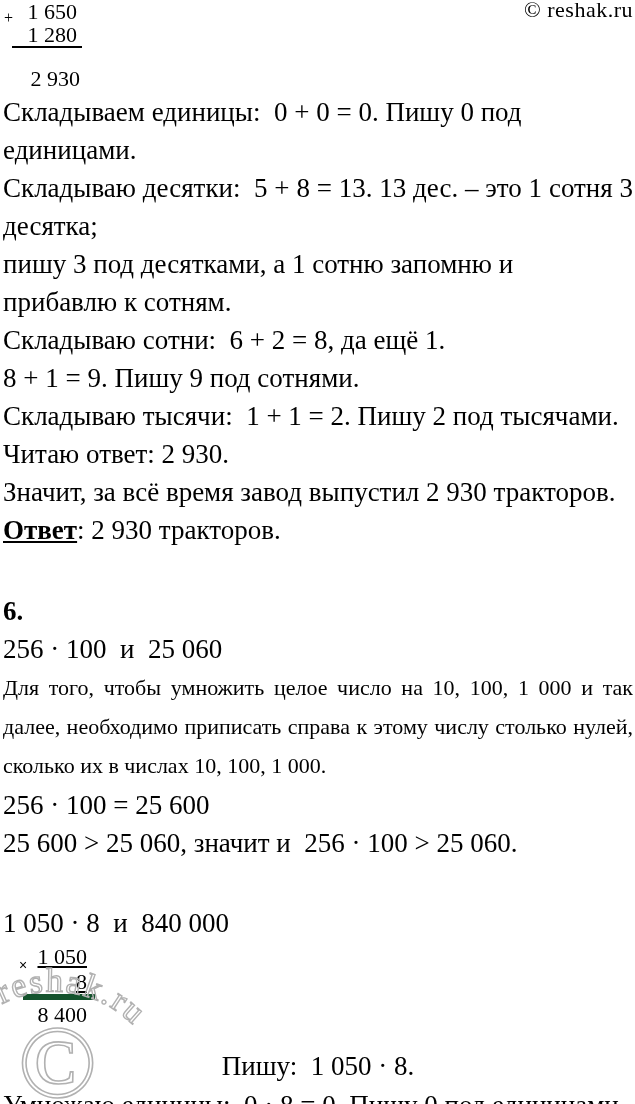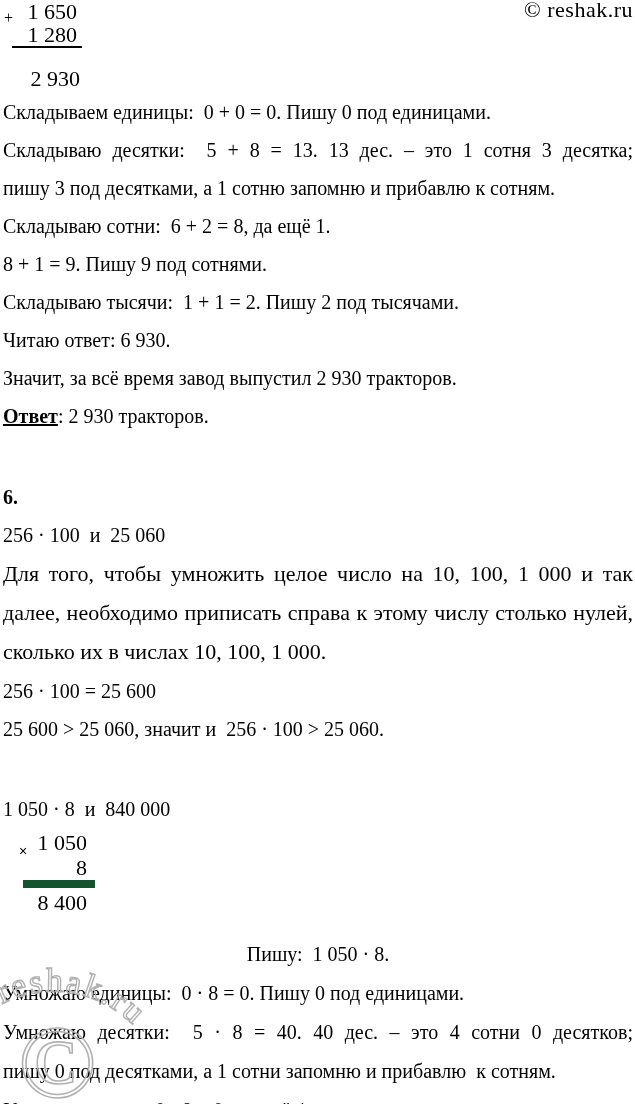--- a/index.html
+++ b/index.html
@@ -15,31 +15,31 @@
   
   .header{position:relative;height:93px;}
   .copyright{position:absolute;top:-3px;right:0;font-size:22px;letter-spacing:.5px;}
   .add-block{position:absolute;left:1px;top:0;font-size:22px;}
   .add-block .op{position:absolute;left:0;top:9px;font-size:16px;}
   .add-block .col{margin-left:8px;width:70px;border-bottom:2px solid #000;}
   .add-block .num{line-height:23px;text-align:right;padding-right:5px;white-space:pre;}
   .add-block .result{margin-left:8px;width:70px;padding-top:19px;}
   .add-block .result .num{padding-right:2px;}
   
-  .line{font-size:20px;line-height:38px;white-space:pre-wrap;}
+  .line{font-size:27px;line-height:38px;white-space:pre-wrap;}
   .just{text-align:justify;text-align-last:justify;}
   .u{text-decoration:underline;font-weight:bold;}
   .heading{margin-top:43px;font-weight:bold;}
   .rule{margin:0;font-size:22px;line-height:39px;text-align:justify;}
   .eq1{margin-top:1px;}
   .comp2{margin-top:42px;}
   
   .mult-block{position:relative;margin-top:2px;margin-left:20px;width:72px;font-size:22px;}
   .mult-block .op{position:absolute;left:-4px;top:13px;font-size:14px;font-family:"Liberation Sans",sans-serif;}
-  .mult-block .col{border-bottom:8px solid #14532d;}
+  .mult-block .col{border-bottom:6px solid #14532d;text-decoration:underline;}
   .mult-block .num{line-height:25px;text-align:right;padding-right:8px;white-space:pre;}
   .mult-block .result{padding-top:2px;}
   .step-first{margin-top:20px;text-align:center;}
   .step{line-height:39px;}
   .watermark{position:absolute;left:0;top:0;pointer-events:none;}
 </style>
 </head>
 <body>
 
 <div class="page">
@@ -58,21 +58,21 @@
       </div>
       <div class="copyright">© reshak.ru</div>
     </div>
 
     <div class="line">Складываем единицы:  0 + 0 = 0. Пишу 0 под единицами.</div>
     <div class="line just">Складываю десятки:  5 + 8 = 13. 13 дес. – это 1 сотня 3 десятка;</div>
     <div class="line">пишу 3 под десятками, а 1 сотню запомню и прибавлю к сотням.</div>
     <div class="line">Складываю сотни:  6 + 2 = 8, да ещё 1.</div>
     <div class="line">8 + 1 = 9. Пишу 9 под сотнями.</div>
     <div class="line">Складываю тысячи:  1 + 1 = 2. Пишу 2 под тысячами.</div>
-    <div class="line">Читаю ответ: 6 930.</div>
+    <div class="line">Читаю ответ: 2 930.</div>
     <div class="line">Значит, за всё время завод выпустил 2 930 тракторов.</div>
     <div class="line"><span class="u">Ответ</span><span>: 2 930 тракторов.</span></div>
 
     <div class="line heading">6.</div>
     <div class="line">256 · 100  и  25 060</div>
     <p class="rule">Для того, чтобы умножить целое число на 10, 100, 1 000 и так далее, необходимо приписать справа к этому числу столько нулей, сколько их в числах 10, 100, 1 000.</p>
     <div class="line eq1">256 · 100 = 25 600</div>
     <div class="line">25 600 &gt; 25 060, значит и  256 · 100 &gt; 25 060.</div>
     <div class="line comp2">1 050 · 8  и  840 000</div>
 

